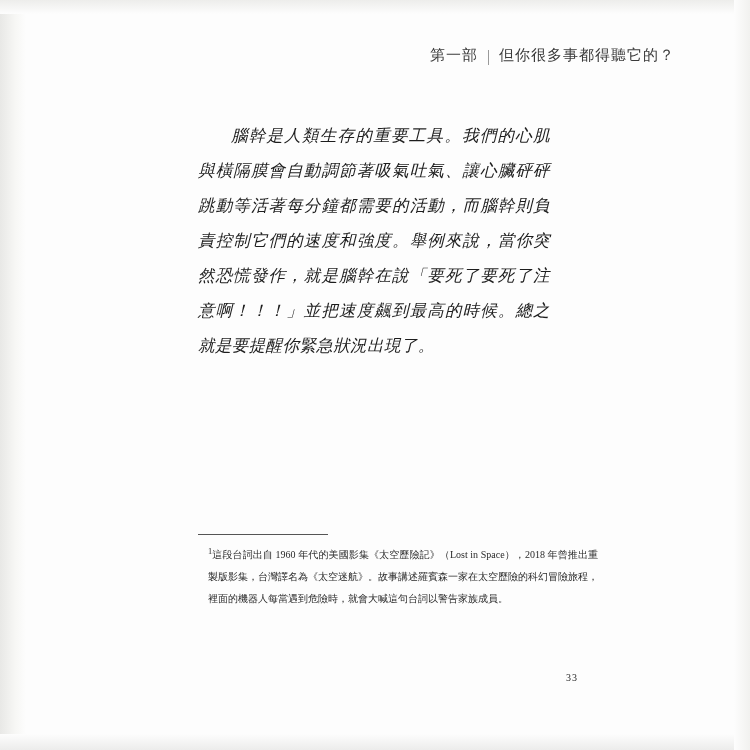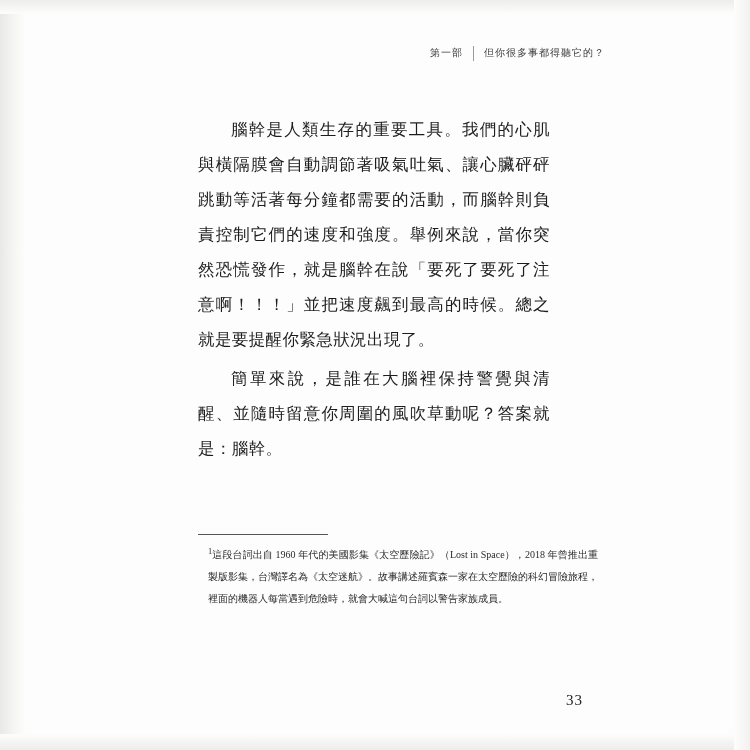--- a/index.html
+++ b/index.html
@@ -61,45 +61,46 @@
     width: 750px;
     height: 750px;
   }
 
   
   .running-head {
     position: absolute;
     left: 430px;
     top: 46px;
     display: flex;
-    align-items: flex-start;
+    align-items: flex-end;
     gap: 10px;
     color: #3a3a3a;
-    font-size: 10px;
+    font-size: 15px;
     letter-spacing: 1px;
   }
   .running-head .part {
     white-space: nowrap;
   }
   .running-head .rule {
     display: inline-block;
     width: 1px;
     height: 15px;
     background: #9a9a9a;
   }
   .running-head .chapter {
     white-space: nowrap;
   }
 
   
   .body-text {
     position: absolute;
     left: 198px;
-    top: 112px;
+    top: 118px;
     width: 352px;
+    font-style: italic;
   }
   .para {
     margin: 0 0 4px 0;
     font-size: 16.5px;
     line-height: 35px;
     color: #1d1d1d;
     text-align: justify;
     text-justify: inter-ideograph;
     letter-spacing: 0.4px;
     text-indent: 2em;
@@ -135,24 +136,23 @@
     display: block;
     text-indent: 0;
     padding-left: 10px;
   }
 
   
   .folio {
     position: absolute;
     left: 566px;
     top: 672px;
-    font-size: 15px;
+    font-size: 10px;
     color: #222;
     letter-spacing: 1px;
-    margin-top: 20px;
   }
 </style>
 </head>
 <body>
 
 <div class="page">
   <div class="page-edge-left"></div>
   <div class="page-edge-top"></div>
   <div class="page-edge-bottom"></div>
   <div class="page-edge-right"></div>
@@ -160,21 +160,20 @@
   <div class="content">
 
     <div class="running-head">
       <span class="part">第一部</span>
       <span class="rule"></span>
       <span class="chapter">但你很多事都得聽它的？</span>
     </div>
 
     <div class="body-text">
       <p class="para">腦幹是人類生存的重要工具。我們的心肌與橫隔膜會自動調節著吸氣吐氣、讓心臟砰砰跳動等活著每分鐘都需要的活動，而腦幹則負責控制它們的速度和強度。舉例來說，當你突然恐慌發作，就是腦幹在說「要死了要死了注意啊！！！」並把速度飆到最高的時候。總之就是要提醒你緊急狀況出現了。</p>
-      <p class="para">簡單來說，是誰在大腦裡保持警覺與清醒、並隨時留意你周圍的風吹草動呢？答案就是：腦幹。</p>
     </div>
 
     <div class="footnote-rule"></div>
 
     <div class="footnote">
       <span class="fn-body"><sup>1</sup><span>這段台詞出自 1960 年代的美國影集《太空歷險記》（Lost in Space），2018 年曾推出重製版影集，台灣譯名為《太空迷航》。故事講述羅賓森一家在太空歷險的科幻冒險旅程，裡面的機器人每當遇到危險時，就會大喊這句台詞以警告家族成員。</span></span>
     </div>
 
     <div class="folio">33</div>
 

